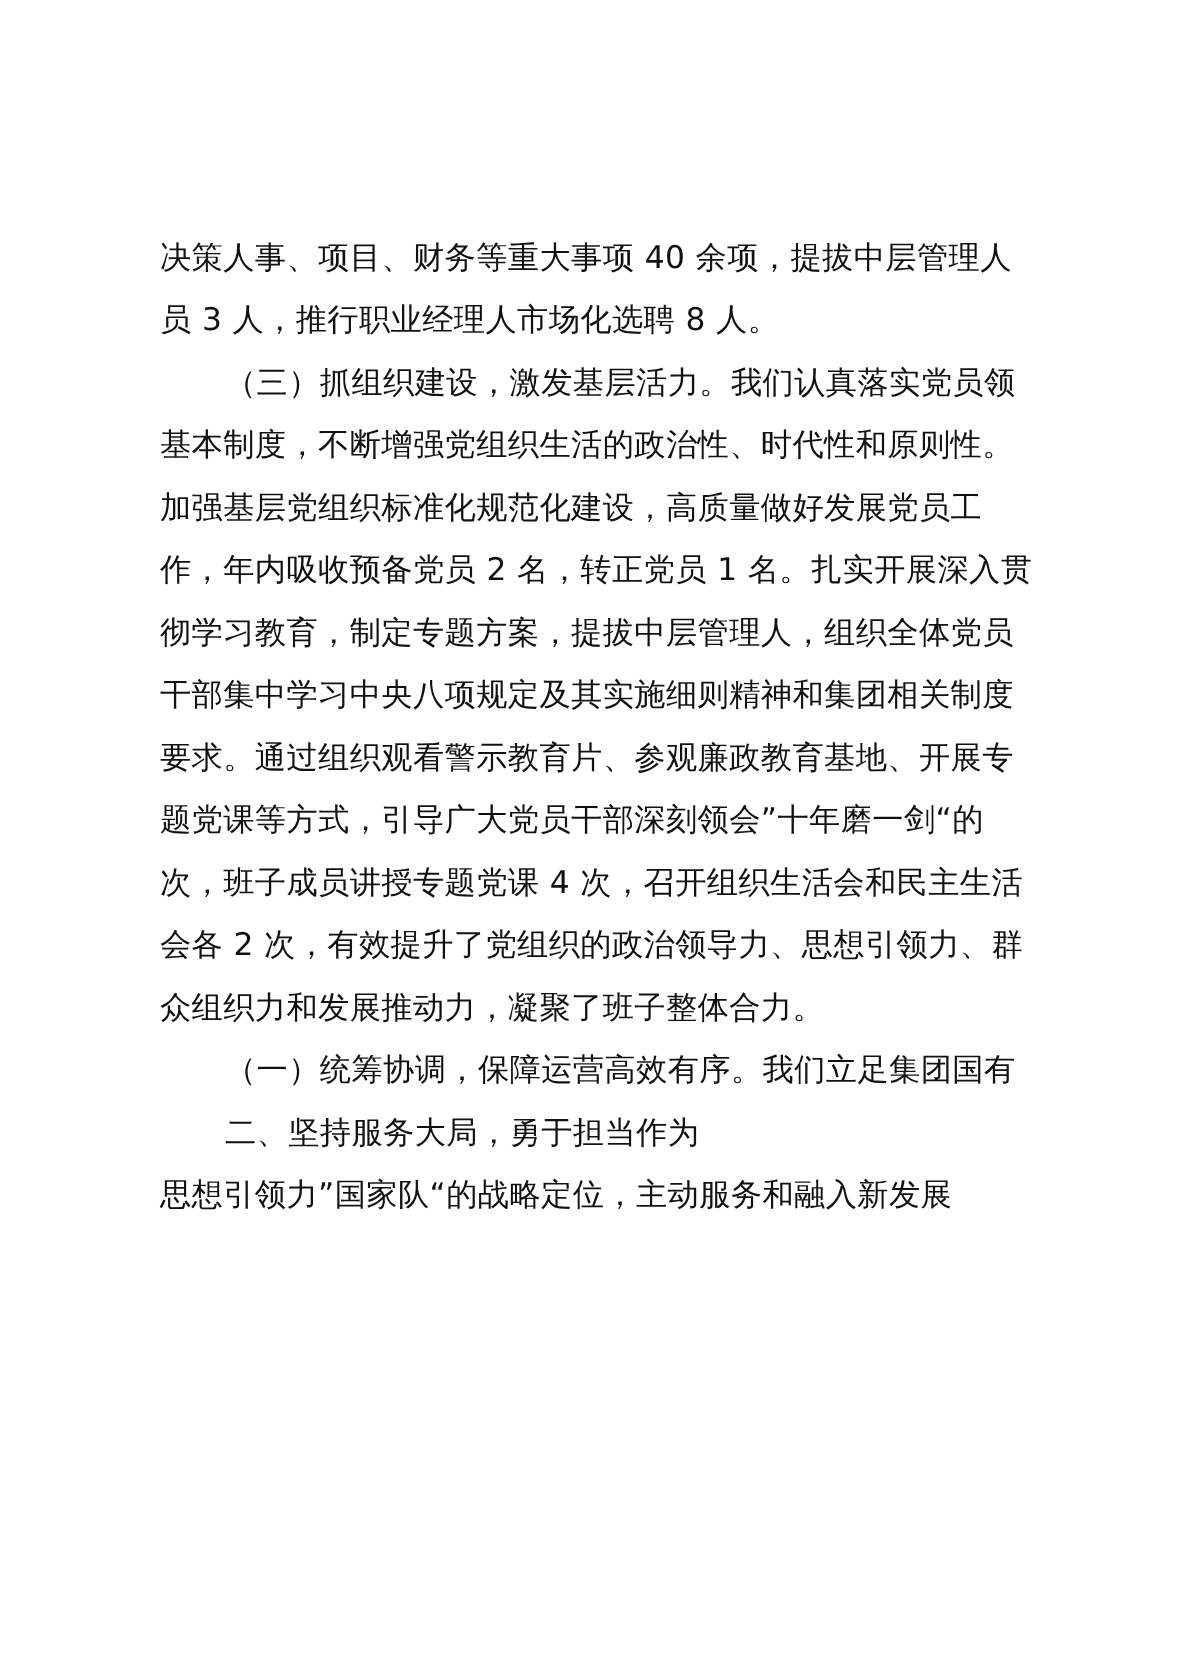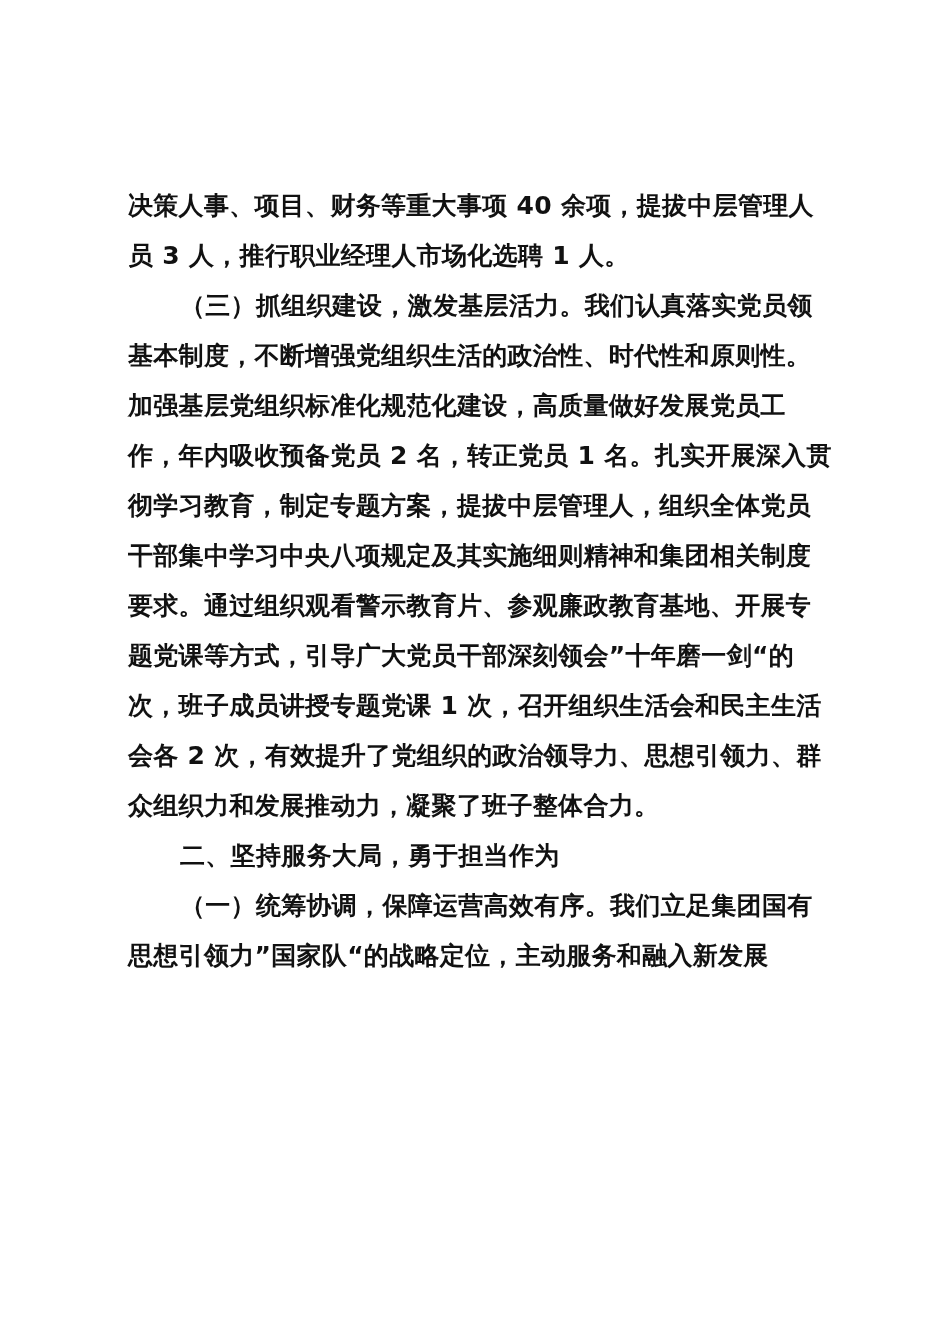--- a/index.html
+++ b/index.html
@@ -13,21 +13,20 @@
       position: relative;
       overflow: hidden;
     }
     .page {
       position: absolute;
       left: 0;
       top: 0;
       width: 950px;
       height: 1079px;
       background: #ffffff;
-      font-weight: bold;
     }
     .content {
       position: absolute;
       left: 128px;
       top: 181px;
       width: 704px;
       font-family: "DejaVu Sans", "Liberation Sans", sans-serif;
       font-size: 25px;
       line-height: 50px;
       color: #111111;
@@ -44,29 +43,29 @@
     .heading {
       padding-left: 52px;
     }
   </style>
 </head>
 <body>
 
 <div class="page">
   <div class="content">
     <span class="line">决策人事、项目、财务等重大事项 40 余项，提拔中层管理人</span>
-    <span class="line">员 3 人，推行职业经理人市场化选聘 1 人。</span>
+    <span class="line">员 3 人，推行职业经理人市场化选聘 8 人。</span>
     <span class="line indent">（三）抓组织建设，激发基层活力。我们认真落实党员领</span>
     <span class="line">基本制度，不断增强党组织生活的政治性、时代性和原则性。</span>
     <span class="line">加强基层党组织标准化规范化建设，高质量做好发展党员工</span>
     <span class="line">作，年内吸收预备党员 2 名，转正党员 1 名。扎实开展深入贯</span>
     <span class="line">彻学习教育，制定专题方案，提拔中层管理人，组织全体党员</span>
     <span class="line">干部集中学习中央八项规定及其实施细则精神和集团相关制度</span>
     <span class="line">要求。通过组织观看警示教育片、参观廉政教育基地、开展专</span>
     <span class="line">题党课等方式，引导广大党员干部深刻领会”十年磨一剑“的</span>
-    <span class="line">次，班子成员讲授专题党课 1 次，召开组织生活会和民主生活</span>
+    <span class="line">次，班子成员讲授专题党课 4 次，召开组织生活会和民主生活</span>
     <span class="line">会各 2 次，有效提升了党组织的政治领导力、思想引领力、群</span>
     <span class="line">众组织力和发展推动力，凝聚了班子整体合力。</span>
+    <span class="line indent">（一）统筹协调，保障运营高效有序。我们立足集团国有</span>
     <span class="line heading">二、坚持服务大局，勇于担当作为</span>
-    <span class="line indent">（一）统筹协调，保障运营高效有序。我们立足集团国有</span>
     <span class="line">思想引领力”国家队“的战略定位，主动服务和融入新发展</span>
   </div>
 </div>
 
 </body></html>

